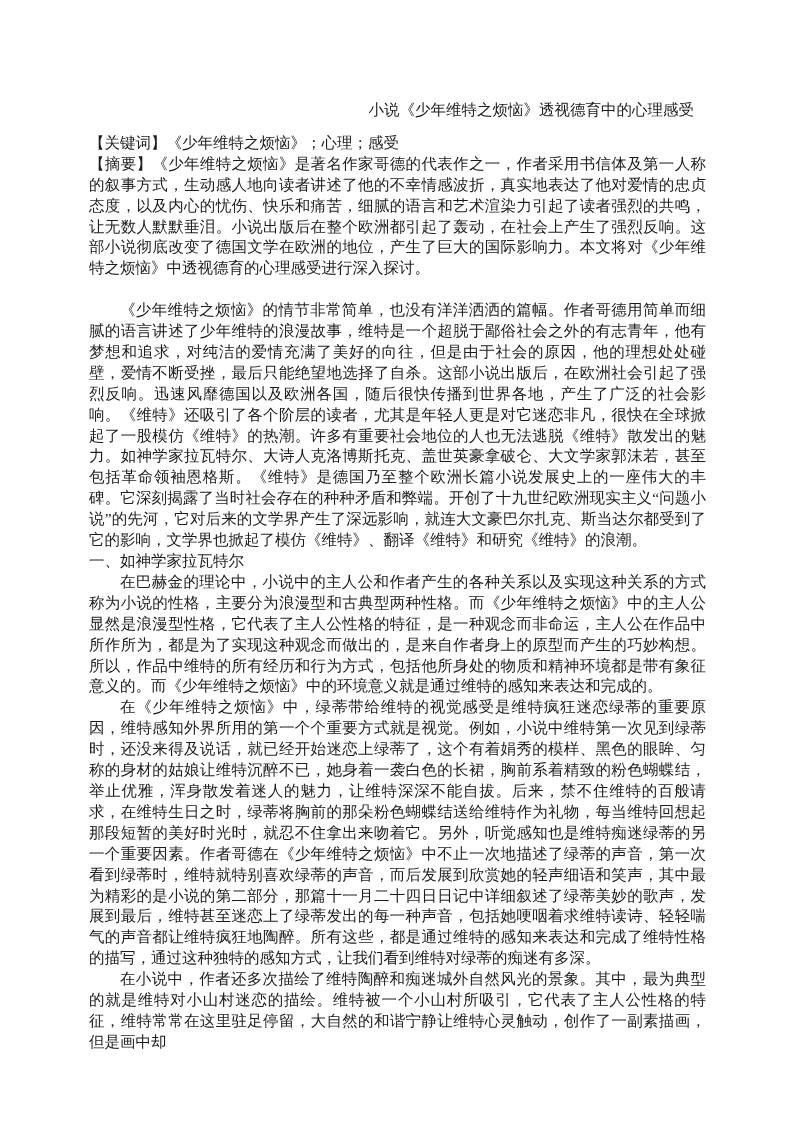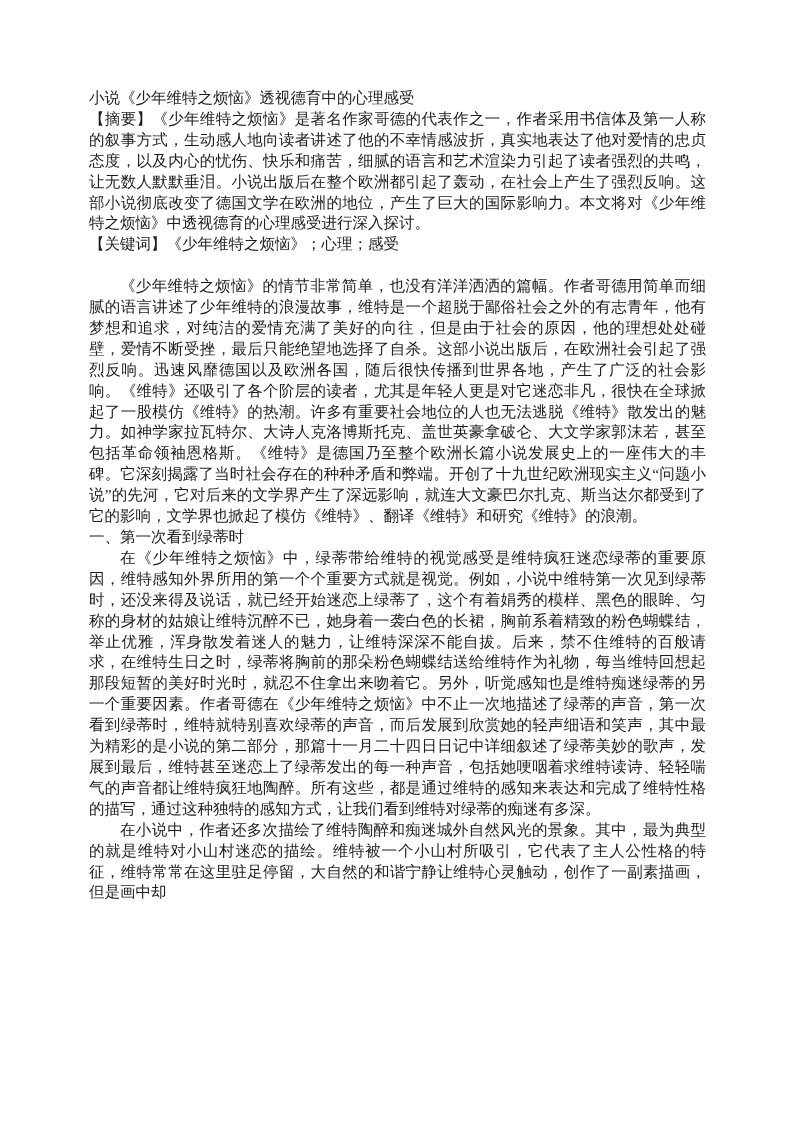--- a/index.html
+++ b/index.html
@@ -19,44 +19,45 @@
     left: 89px;
     top: 88px;
     width: 617px;
     color: #1c1c1c;
     font-family: "Liberation Serif", "DejaVu Serif", serif;
     font-size: 15.5px;
     line-height: 20.9px;
     text-align: justify;
   }
   .doc-title {
-    margin: 0;
+    margin: 12px;
     font-size: 15.5px;
     font-weight: normal;
-    text-align: left;
+    text-align: right;
     line-height: 20.9px;
   }
   .content p {
     margin: 0;
     padding: 0;
   }
   .indent {
     text-indent: 2em;
   }
   .blank-line {
     height: 20.9px;
   }
 </style>
 </head>
 <body>
 
 <div class="page">
   <div class="content">
     <h1 class="doc-title">小说《少年维特之烦恼》透视德育中的心理感受</h1>
+    <p>【关键词】《少年维特之烦恼》；心理；感受</p>
     <p>【摘要】《少年维特之烦恼》是著名作家哥德的代表作之一，作者采用书信体及第一人称的叙事方式，生动感人地向读者讲述了他的不幸情感波折，真实地表达了他对爱情的忠贞态度，以及内心的忧伤、快乐和痛苦，细腻的语言和艺术渲染力引起了读者强烈的共鸣，让无数人默默垂泪。小说出版后在整个欧洲都引起了轰动，在社会上产生了强烈反响。这部小说彻底改变了德国文学在欧洲的地位，产生了巨大的国际影响力。本文将对《少年维特之烦恼》中透视德育的心理感受进行深入探讨。</p>
-    <p>【关键词】《少年维特之烦恼》；心理；感受</p>
     <div class="blank-line"></div>
     <p class="indent">《少年维特之烦恼》的情节非常简单，也没有洋洋洒洒的篇幅。作者哥德用简单而细腻的语言讲述了少年维特的浪漫故事，维特是一个超脱于鄙俗社会之外的有志青年，他有梦想和追求，对纯洁的爱情充满了美好的向往，但是由于社会的原因，他的理想处处碰壁，爱情不断受挫，最后只能绝望地选择了自杀。这部小说出版后，在欧洲社会引起了强烈反响。迅速风靡德国以及欧洲各国，随后很快传播到世界各地，产生了广泛的社会影响。《维特》还吸引了各个阶层的读者，尤其是年轻人更是对它迷恋非凡，很快在全球掀起了一股模仿《维特》的热潮。许多有重要社会地位的人也无法逃脱《维特》散发出的魅力。如神学家拉瓦特尔、大诗人克洛博斯托克、盖世英豪拿破仑、大文学家郭沫若，甚至包括革命领袖恩格斯。《维特》是德国乃至整个欧洲长篇小说发展史上的一座伟大的丰碑。它深刻揭露了当时社会存在的种种矛盾和弊端。开创了十九世纪欧洲现实主义“问题小说”的先河，它对后来的文学界产生了深远影响，就连大文豪巴尔扎克、斯当达尔都受到了它的影响，文学界也掀起了模仿《维特》、翻译《维特》和研究《维特》的浪潮。</p>
-    <p>一、第一次看到绿蒂时</p>
+    <p>一、如神学家拉瓦特尔</p>
+    <p class="indent">在巴赫金的理论中，小说中的主人公和作者产生的各种关系以及实现这种关系的方式称为小说的性格，主要分为浪漫型和古典型两种性格。而《少年维特之烦恼》中的主人公显然是浪漫型性格，它代表了主人公性格的特征，是一种观念而非命运，主人公在作品中所作所为，都是为了实现这种观念而做出的，是来自作者身上的原型而产生的巧妙构想。所以，作品中维特的所有经历和行为方式，包括他所身处的物质和精神环境都是带有象征意义的。而《少年维特之烦恼》中的环境意义就是通过维特的感知来表达和完成的。</p>
     <p class="indent">在《少年维特之烦恼》中，绿蒂带给维特的视觉感受是维特疯狂迷恋绿蒂的重要原因，维特感知外界所用的第一个个重要方式就是视觉。例如，小说中维特第一次见到绿蒂时，还没来得及说话，就已经开始迷恋上绿蒂了，这个有着娟秀的模样、黑色的眼眸、匀称的身材的姑娘让维特沉醉不已，她身着一袭白色的长裙，胸前系着精致的粉色蝴蝶结，举止优雅，浑身散发着迷人的魅力，让维特深深不能自拔。后来，禁不住维特的百般请求，在维特生日之时，绿蒂将胸前的那朵粉色蝴蝶结送给维特作为礼物，每当维特回想起那段短暂的美好时光时，就忍不住拿出来吻着它。另外，听觉感知也是维特痴迷绿蒂的另一个重要因素。作者哥德在《少年维特之烦恼》中不止一次地描述了绿蒂的声音，第一次看到绿蒂时，维特就特别喜欢绿蒂的声音，而后发展到欣赏她的轻声细语和笑声，其中最为精彩的是小说的第二部分，那篇十一月二十四日日记中详细叙述了绿蒂美妙的歌声，发展到最后，维特甚至迷恋上了绿蒂发出的每一种声音，包括她哽咽着求维特读诗、轻轻喘气的声音都让维特疯狂地陶醉。所有这些，都是通过维特的感知来表达和完成了维特性格的描写，通过这种独特的感知方式，让我们看到维特对绿蒂的痴迷有多深。</p>
     <p class="indent">在小说中，作者还多次描绘了维特陶醉和痴迷城外自然风光的景象。其中，最为典型的就是维特对小山村迷恋的描绘。维特被一个小山村所吸引，它代表了主人公性格的特征，维特常常在这里驻足停留，大自然的和谐宁静让维特心灵触动，创作了一副素描画，但是画中却</p>
   </div>
 </div>
 
 </body></html>

